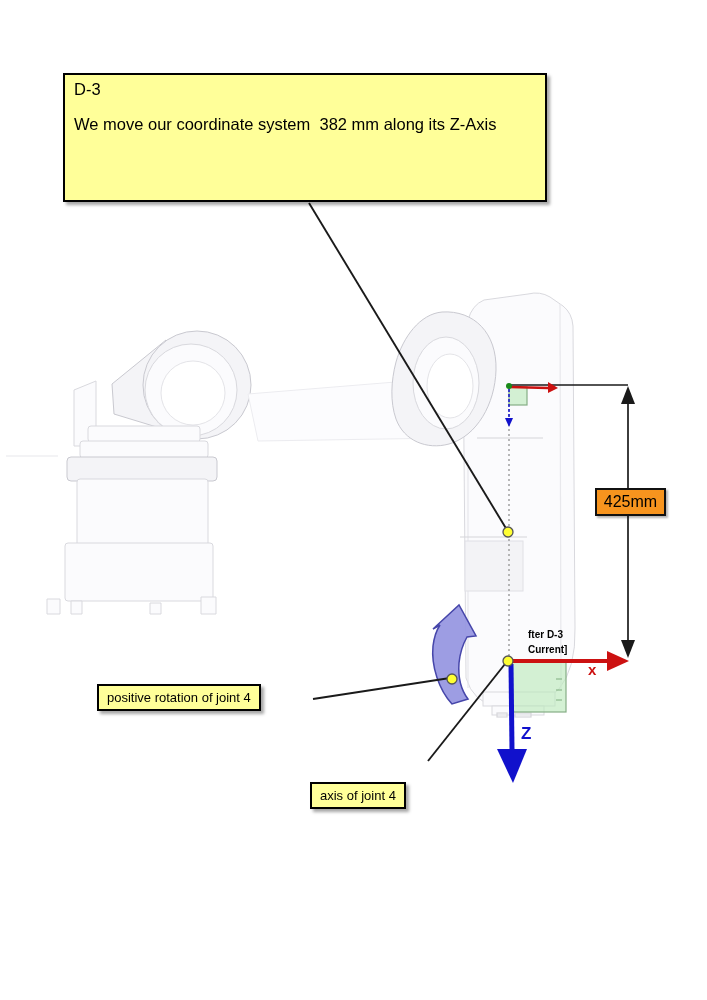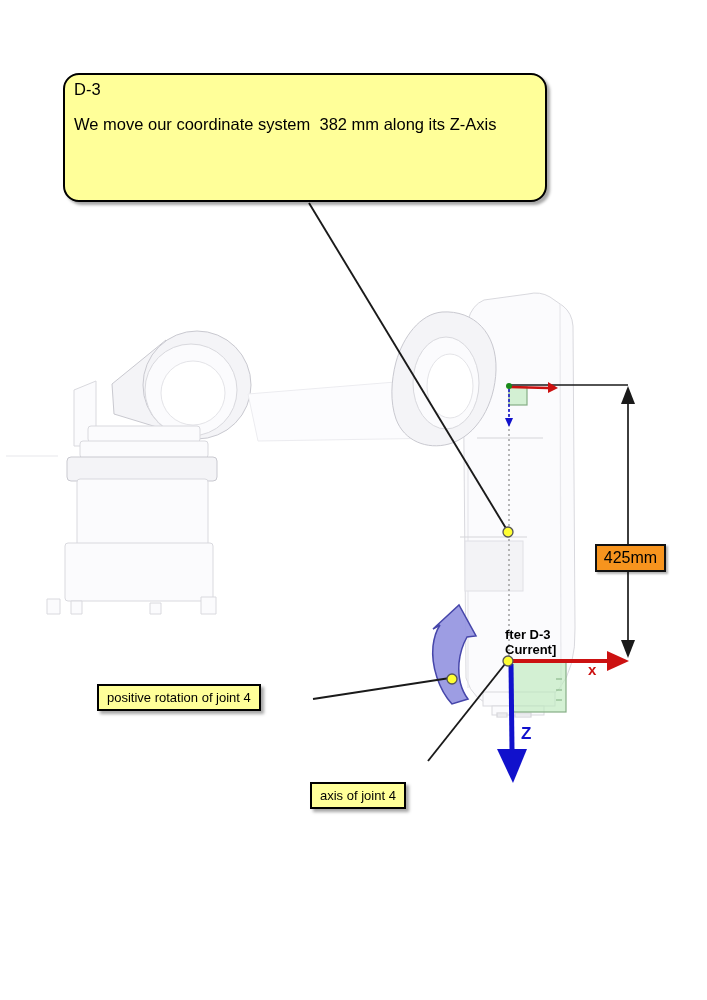--- a/index.html
+++ b/index.html
@@ -34,37 +34,37 @@
   .r-small{ stroke:var(--axis-red,#cc1111); stroke-width:2.6; }
   .b-dash { stroke:var(--axis-blue,#1111cc); stroke-width:1.5; stroke-dasharray:3 2; }
   .g-dot  { fill:#1a8a1a; }
 
   
   .note {
     position:absolute; background:var(--note-yellow,#ffff99);
     border:2px solid #000; box-shadow:3px 3px 3px rgba(0,0,0,0.35);
     color:#000; box-sizing:border-box;
   }
-  .callout { left:63px; top:73px; width:484px; height:129px; padding:5px 9px; font-size:16.5px; line-height:19px;border-radius:16px; }
+  .callout { left:63px; top:73px; width:484px; height:129px; padding:5px 9px; font-size:16.5px; line-height:19px; }
   .callout .ttl { white-space:pre; }
   .callout .bodyblock { margin-top:16px; }
   .callout .line { white-space:pre; }
   .callout .cmd { margin-top:17px; white-space:pre; }
 
   .label-small { font-size:13px; padding:4px 8px 4px 8px; white-space:nowrap; }
   .lbl-rot  { left:97px;  top:684px; }
   .lbl-axis { left:310px; top:782px; }
 
   .dim-label {
-    position:absolute; left:595px; top:544px; min-width:55px; text-align:center;
+    position:absolute; left:595px; top:488px; min-width:55px; text-align:center;
     background:var(--dim-orange,#f7941e); border:2px solid #111;
     box-shadow:2px 2px 2px rgba(0,0,0,0.3); font-size:16px; padding:3px 6px; color:#000;
   }
 
-  .frame-note { position:absolute; left:505px; top:627px; font-size:13px; font-weight:bold; line-height:15px; color:#000; }
+  .frame-note { position:absolute; left:528px; top:627px; font-size:10px; font-weight:bold; line-height:15px; color:#000; }
   .axis-label { position:absolute; font-weight:bold; }
   .axis-x { left:588px; top:661px; color:var(--axis-red,#cc1111); font-size:15px; }
   .axis-z { left:521px; top:724px; color:var(--axis-blue,#1111cc); font-size:17px; }
 </style>
 </head>
 <body>
 
 <div class="canvas">
 
   <svg class="layer" width="707" height="1000" viewBox="0 0 707 1000">

